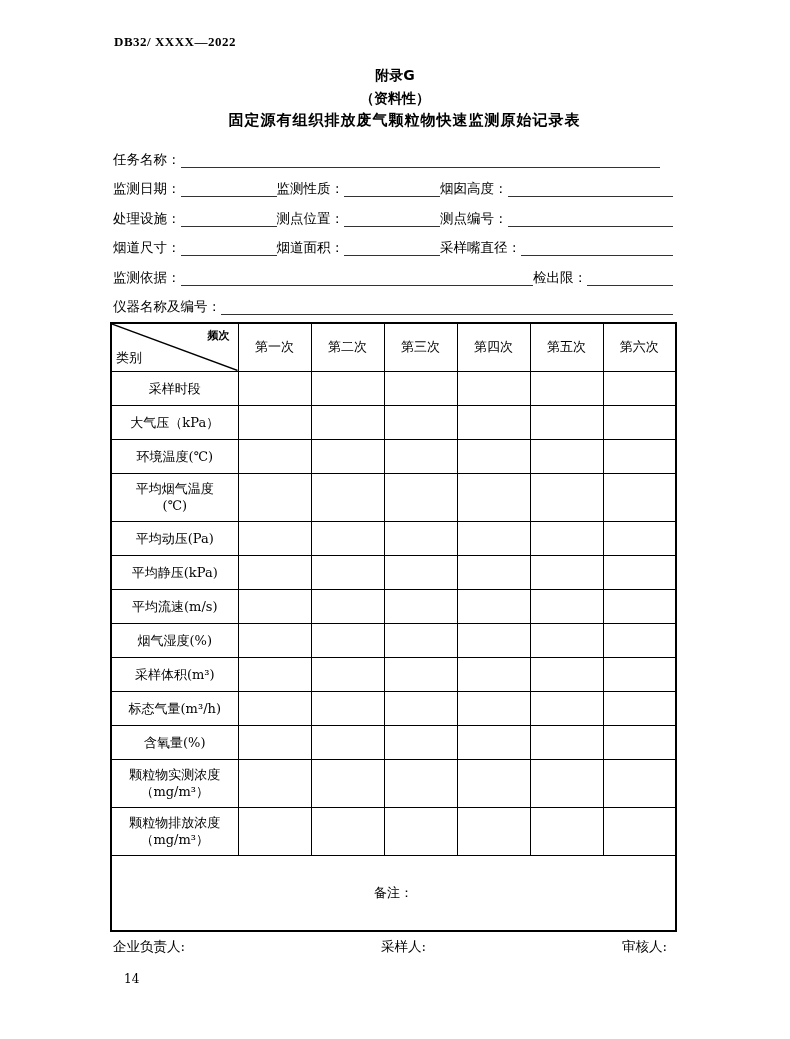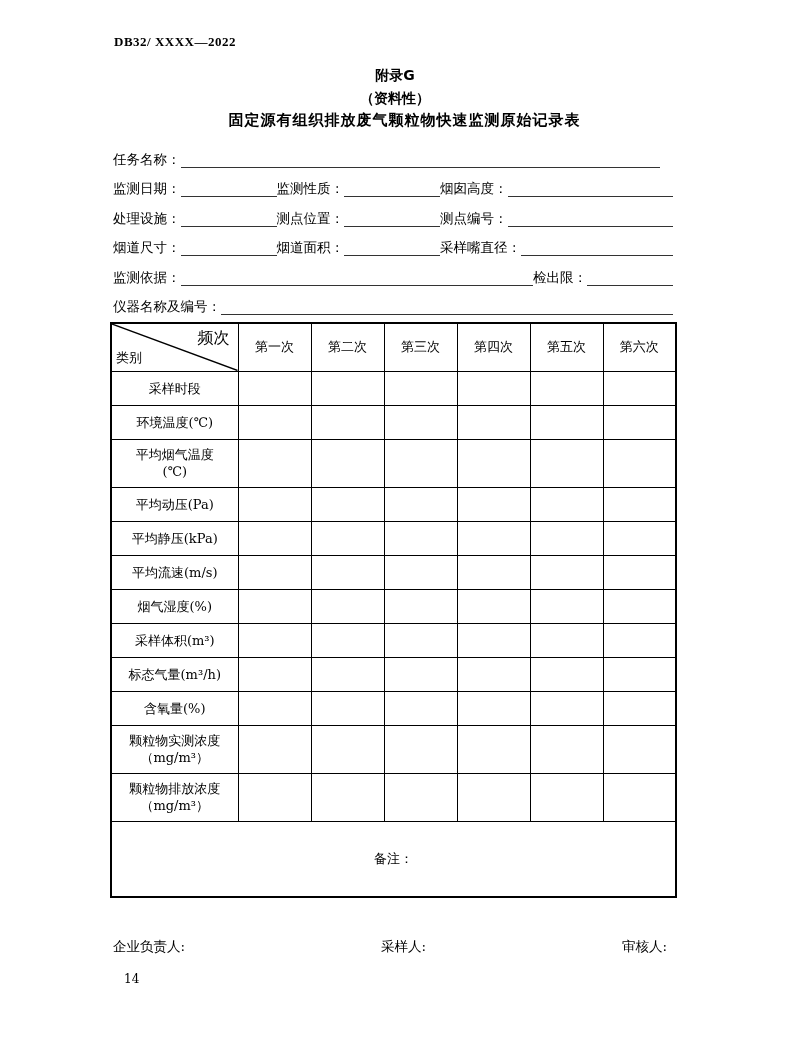--- a/index.html
+++ b/index.html
@@ -67,21 +67,21 @@
     font-size: 13px;
   }
   table.mon td {
     border: 1px solid #000;
     text-align: center;
     vertical-align: middle;
     padding: 0;
   }
   td.corner { position: relative; padding: 0; }
   .corner svg { position: absolute; top: 0; left: 0; width: 100%; height: 100%; }
-  .corner .tr-txt { position: absolute; top: 4px; right: 8px; font-size: 16px; }
+  .corner .tr-txt { position: absolute; top: 4px; right: 8px; font-size: 11px; font-weight: bold; }
   .corner .bl-txt { position: absolute; bottom: 4px; left: 4px; font-size: 13px; }
   tr.hdr { height: 48px; }
   tr.row-s { height: 34px; }
   tr.row-d { height: 48px; }
   .lbl-unit { display: block; line-height: 17px; }
   .lbl-unit:empty { display: none; }
   td.remark {
     height: 76px;
     text-align: left;
     vertical-align: top;
@@ -190,20 +190,31 @@
             </td>
         <td></td>
             <td></td>
             <td></td>
             <td></td>
             <td></td>
             <td></td>
       </tr>
       <tr class="row-s">
         <td>
+              <span class="lbl-unit">大气压（kPa）</span>
+            </td>
+        <td></td>
+            <td></td>
+            <td></td>
+            <td></td>
+            <td></td>
+            <td></td>
+      </tr>
+      <tr class="row-s">
+        <td>
               <span class="lbl-unit">环境温度(℃)</span>
             </td>
         <td></td>
             <td></td>
             <td></td>
             <td></td>
             <td></td>
             <td></td>
       </tr>
       <tr class="row-d">

